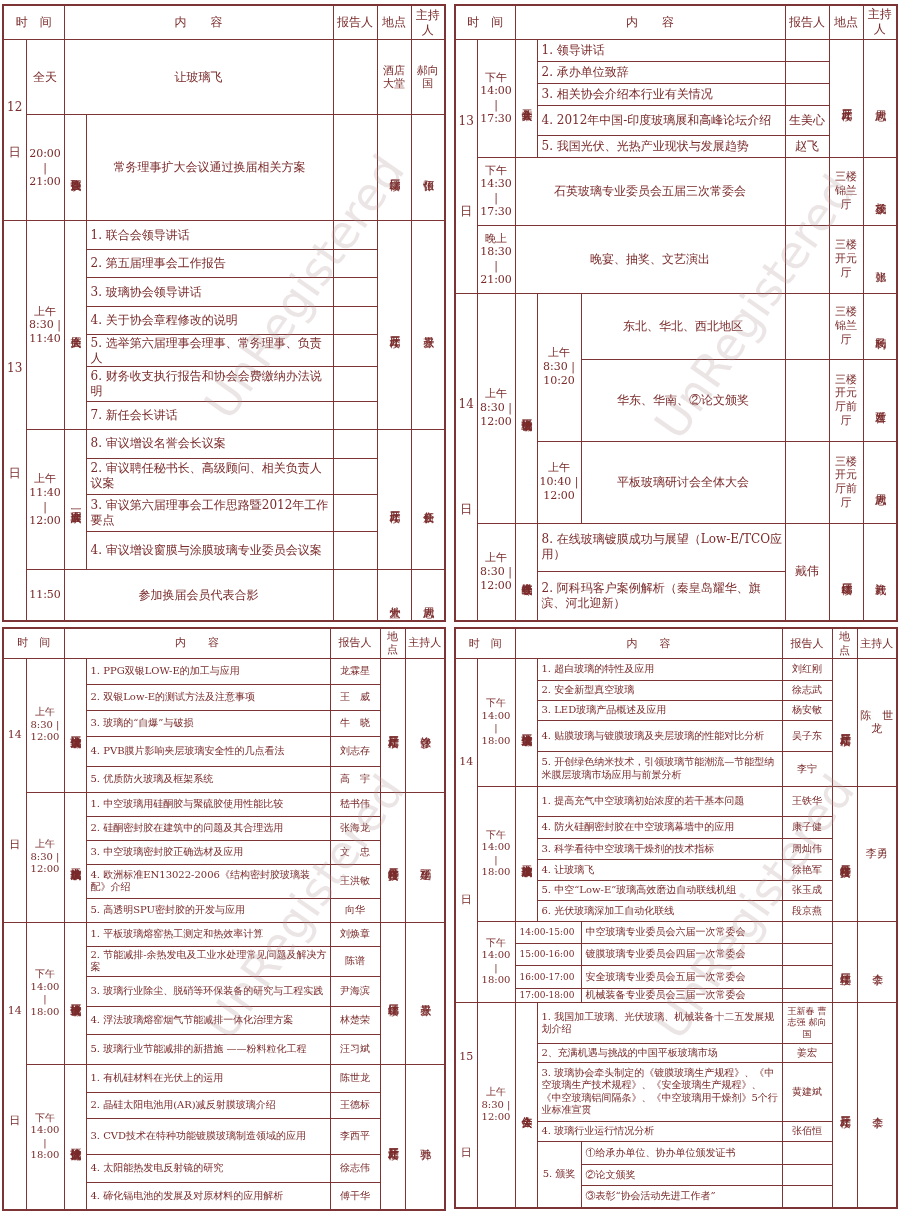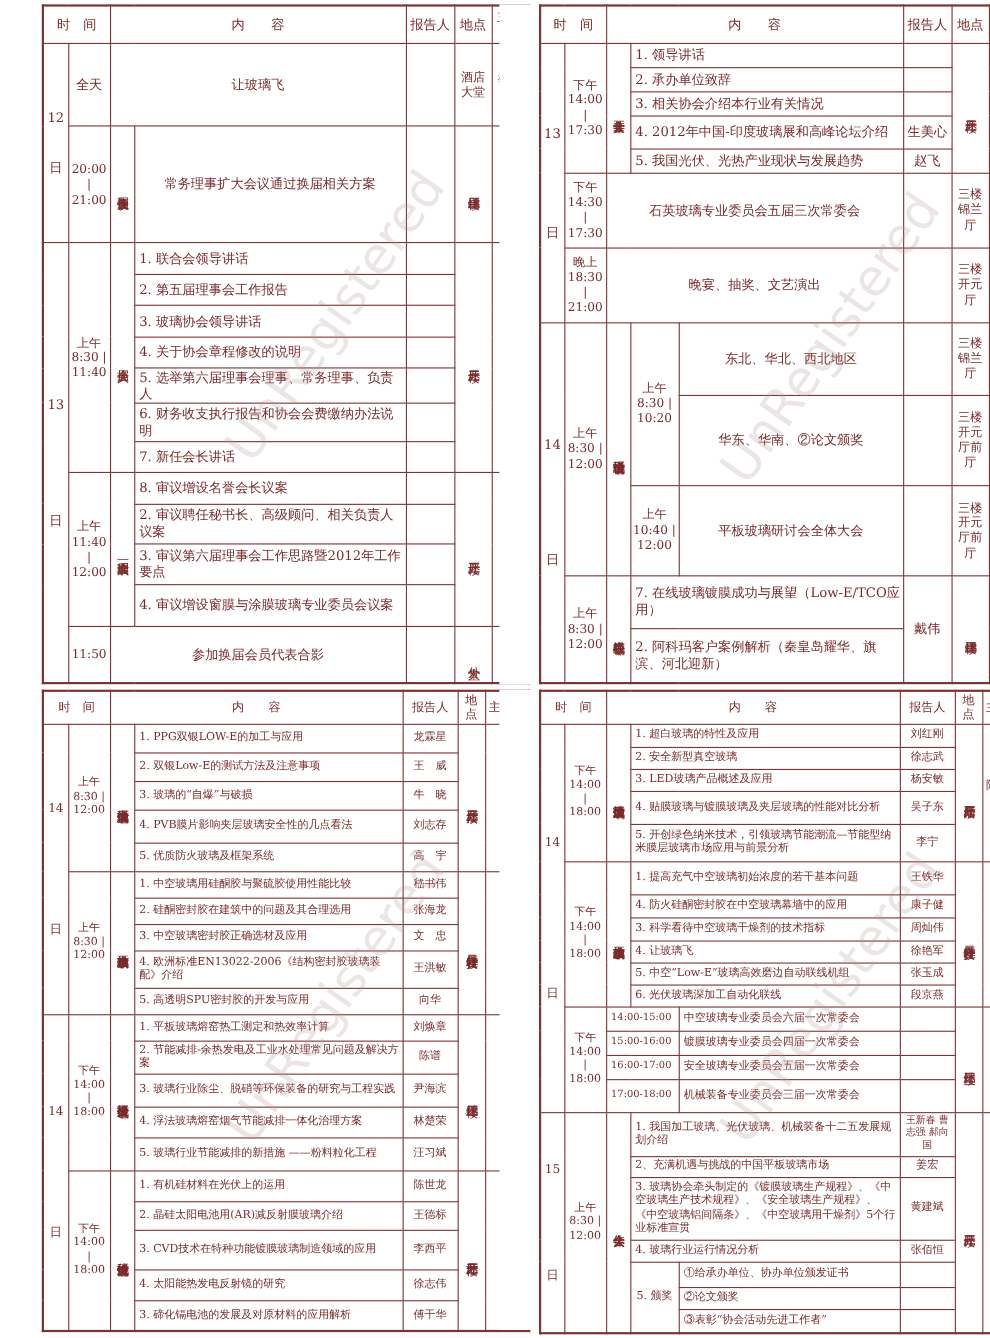--- a/index.html
+++ b/index.html
@@ -6,21 +6,21 @@
   body{width:900px;height:1216px;position:relative;overflow:hidden;font-family:"DejaVu Serif","Liberation Serif",serif;color:#7a2a2a;}
   .panel{position:absolute;background:#fff;}
   table{border-collapse:collapse;width:100%;height:100%;table-layout:fixed;}
   td,th{border:1.5px solid #7d3434;padding:0 2px;font-weight:normal;vertical-align:middle;text-align:center;line-height:1.25;}
   td.l{text-align:left;padding-left:4px;}
   .fs12{font-size:12px;}
   .fs11{font-size:11px;}
   .fs10{font-size:10px;}
   .fs9{font-size:9px;}
   .vert{writing-mode:vertical-rl;text-orientation:upright;letter-spacing:0;margin:auto;}
-  .outer{border:2px solid #7d3434;margin-left:36px;}
+  .outer{border:2px solid #7d3434;}
   .wm{position:absolute;pointer-events:none;font-family:"DejaVu Sans",sans-serif;font-size:46px;color:rgba(180,150,150,0.25);transform:rotate(-55deg);white-space:nowrap;}
 </style>
 </head>
 <body>
 
 <div class="panel" style="left:2px;top:4px;width:444px;height:618px;">
 <table class="outer fs12">
   <colgroup>
         <col style="width:23px">
         <col style="width:38px">
@@ -198,21 +198,21 @@
   <tr style="height:82px">
     <td class="fs11">上午 10:40 | 12:00</td>
     <td>平板玻璃研讨会全体大会</td>
     <td></td>
     <td class="fs11">三楼开元厅前厅</td>
     <td class="fs11"><span class="vert">周志武</span></td>
   </tr>
   <tr style="height:48px">
     <td rowspan="2" class="fs11">上午 8:30 | 12:00</td>
     <td rowspan="2" class="fs11"><span class="vert">在线镀膜专场</span></td>
-    <td colspan="2" class="l">7. 在线玻璃镀膜成功与展望（Low-E/TCO应用）</td>
+    <td colspan="2" class="l">8. 在线玻璃镀膜成功与展望（Low-E/TCO应用）</td>
     <td rowspan="2">戴伟</td>
     <td rowspan="2" class="fs11"><span class="vert">三楼锦绣厅</span></td>
     <td rowspan="2" class="fs11"><span class="vert">许武毅</span></td>
   </tr>
   <tr style="height:50px">
           <td colspan="2" class="l">2. 阿科玛客户案例解析（秦皇岛耀华、旗滨、河北迎新）</td>
         </tr>
 </tbody>
     </table>
 </div>
@@ -328,21 +328,21 @@
         </tr>
   <tr style="height:36px">
           <td class="l fs10">3. CVD技术在特种功能镀膜玻璃制造领域的应用</td>
           <td class="fs10">李西平</td>
         </tr>
   <tr style="height:28px">
           <td class="l fs10">4. 太阳能热发电反射镜的研究</td>
           <td class="fs10">徐志伟</td>
         </tr>
   <tr style="height:28px">
-          <td class="l fs10">3. 碲化镉电池的发展及对原材料的应用解析</td>
+          <td class="l fs10">4. 碲化镉电池的发展及对原材料的应用解析</td>
           <td class="fs10">傅干华</td>
         </tr>
 </tbody>
     </table>
 </div>
 
 <div class="panel" style="left:454px;top:627px;width:444px;height:582px;">
 <table class="outer fs11">
   <colgroup>
         <col style="width:22px">
@@ -429,21 +429,21 @@
   <tr style="height:22px">
           <td colspan="2" class="l fs9">15:00-16:00</td>
           <td class="l fs10">镀膜玻璃专业委员会四届一次常委会</td>
           <td></td>
         </tr>
   <tr style="height:22px">
           <td colspan="2" class="l fs9">16:00-17:00</td>
           <td class="l fs10">安全玻璃专业委员会五届一次常委会</td>
           <td></td>
         </tr>
-  <tr style="height:30px">
+  <tr style="height:14px">
           <td colspan="2" class="l fs9">17:00-18:00</td>
           <td class="l fs10">机械装备专业委员会三届一次常委会</td>
           <td></td>
         </tr>
 
   <tr style="height:40px">
     <td rowspan="7"><span>15</span><br><br><br><br><br><br><br><span>日</span></td>
     <td rowspan="7" class="fs10">上午 8:30 | 12:00</td>
     <td rowspan="7"><span class="vert">年会全体大会</span></td>
     <td colspan="2" class="l fs10">1. 我国加工玻璃、光伏玻璃、机械装备十二五发展规划介绍</td>

